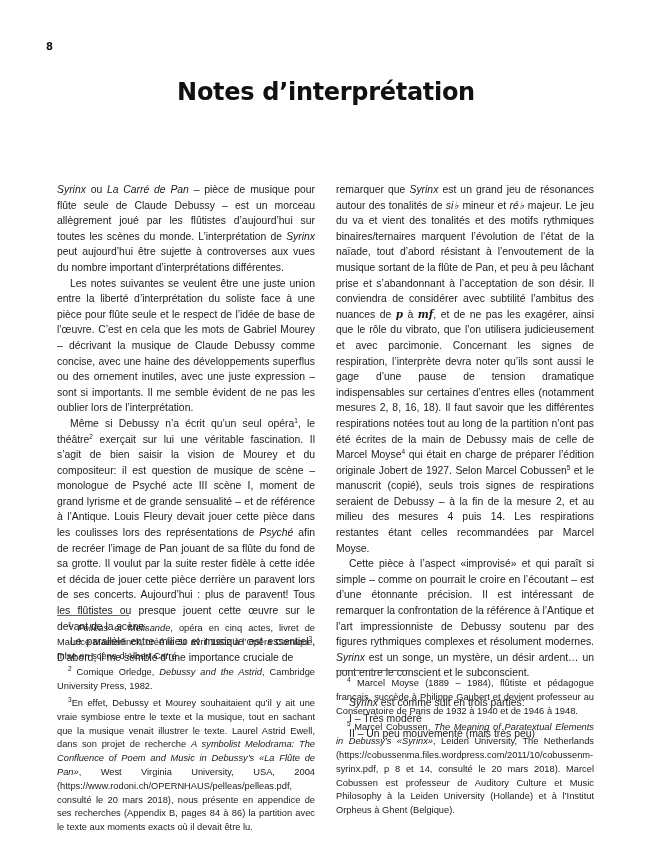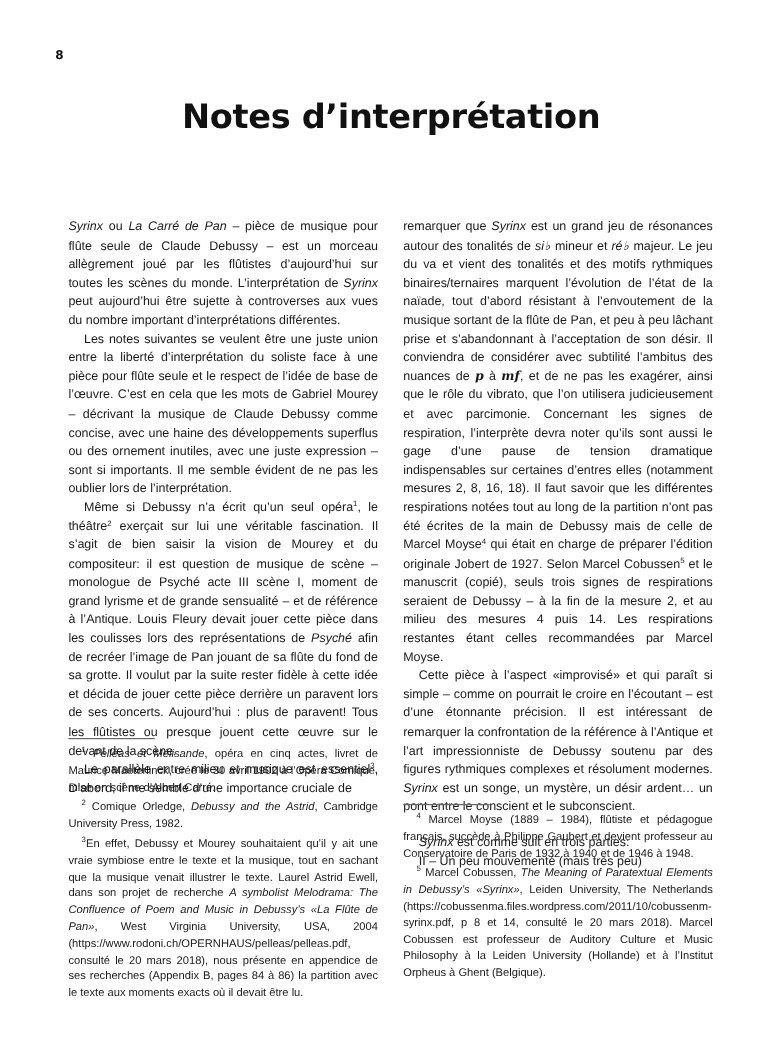--- a/index.html
+++ b/index.html
@@ -7,21 +7,21 @@
     width: 652px; height: 864px; position: relative; overflow: hidden;
     font-family: "DejaVu Sans", "Liberation Sans", sans-serif;
     color: #1a1a1a;
   }
   .page-number {
     position: absolute; left: 46px; top: 41px;
     font-size: 10px; font-weight: bold; color: #111;
   }
   .title {
     position: absolute; left: 0; right: 0; top: 62px;
-    text-align: center; font-size: 28px; font-weight: bold;
+    text-align: center; font-size: 24px; font-weight: bold;
     font-family: "DejaVu Sans", sans-serif; color: #111;
     letter-spacing: -0.3px;
   }
   .column {
     position: absolute; top: 182px; width: 258px;
     font-size: 10.4px; line-height: 15.6px;
     text-align: justify; hyphens: none;
     font-family: "Liberation Sans", sans-serif;
   }
   .col-left { left: 57px; }
@@ -57,20 +57,21 @@
   <p>Les notes suivantes se veulent être une juste union entre la liberté d’interprétation du soliste face à une pièce pour flûte seule et le respect de l’idée de base de l’œuvre. C’est en cela que les mots de Gabriel Mourey – décrivant la musique de Claude Debussy comme concise, avec une haine des développements superflus ou des ornement inutiles, avec une juste expression – sont si importants. Il me semble évident de ne pas les oublier lors de l’interprétation.</p>
   <p><span>Même si Debussy n’a écrit qu’un seul opéra</span><sup>1</sup><span>, le théâtre</span><sup>2</sup><span> exerçait sur lui une véritable fascination. Il s’agit de bien saisir la vision de Mourey et du compositeur: il est question de musique de scène – monologue de Psyché acte III scène I, moment de grand lyrisme et de grande sensualité – et de référence à l’Antique. Louis Fleury devait jouer cette pièce dans les coulisses lors des représentations de </span><i>Psyché</i><span> afin de recréer l’image de Pan jouant de sa flûte du fond de sa grotte. Il voulut par la suite rester fidèle à cette idée et décida de jouer cette pièce derrière un paravent lors de ses concerts. Aujourd’hui : plus de paravent! Tous les flûtistes ou presque jouent cette œuvre sur le devant de la scène.</span></p>
   <p><span>Le parallèle entre milieu et musique est essentiel</span><sup>3</sup><span>. D’abord, il me semble d’une importance cruciale de</span></p>
 </div>
 
 <div class="column col-right">
   <p class="first"><span>remarquer que </span><i>Syrinx</i><span> est un grand jeu de résonances autour des tonalités de </span><i>si♭</i><span> mineur et </span><i>ré♭</i><span> majeur. Le jeu du va et vient des tonalités et des motifs rythmiques binaires/ternaires marquent l’évolution de l’état de la naïade, tout d’abord résistant à l’envoutement de la musique sortant de la flûte de Pan, et peu à peu lâchant prise et s’abandonnant à l’acceptation de son désir. Il conviendra de considérer avec subtilité l’ambitus des nuances de </span><span class="music">p</span><span> à </span><span class="music">mf</span><span>, et de ne pas les exagérer, ainsi que le rôle du vibrato, que l’on utilisera judicieusement et avec parcimonie. Concernant les signes de respiration, l’interprète devra noter qu’ils sont aussi le gage d’une pause de tension dramatique indispensables sur certaines d’entres elles (notamment mesures 2, 8, 16, 18). Il faut savoir que les différentes respirations notées tout au long de la partition n’ont pas été écrites de la main de Debussy mais de celle de Marcel Moyse</span><sup>4</sup><span> qui était en charge de préparer l’édition originale Jobert de 1927. Selon Marcel Cobussen</span><sup>5</sup><span> et le manuscrit (copié), seuls trois signes de respirations seraient de Debussy – à la fin de la mesure 2, et au milieu des mesures 4 puis 14. Les respirations restantes étant celles recommandées par Marcel Moyse.</span></p>
   <p><span>Cette pièce à l’aspect «improvisé» et qui paraît si simple – comme on pourrait le croire en l’écoutant – est d’une étonnante précision. Il est intéressant de remarquer la confrontation de la référence à l’Antique et l’art impressionniste de Debussy soutenu par des figures rythmiques complexes et résolument modernes. </span><i>Syrinx</i><span> est un songe, un mystère, un désir ardent… un pont entre le conscient et le subconscient.</span></p>
   <div class="parts">
     <p class="intro"><i>Syrinx</i><span> est comme suit en trois parties:</span></p>
+    <p class="item">I – Très modéré</p>
     <p class="item">II – Un peu mouvementé (mais très peu)</p>
   </div>
 </div>
 
 <div class="footnotes fn-left">
   <div class="fn-rule"></div>
   <p><sup>1</sup> <i>Pelléas et Mélisande</i><span>, opéra en cinq actes, livret de Maurice Maeterlinck, créé le 30 avril 1902 à l’Opéra Comique, mise en scène d’Albert Carré.</span></p>
   <p><sup>2</sup> <span>Comique Orledge, </span><i>Debussy and the Astrid</i><span>, Cambridge University Press, 1982.</span></p>
   <p><sup>3</sup><span>En effet, Debussy et Mourey souhaitaient qu’il y ait une vraie symbiose entre le texte et la musique, tout en sachant que la musique venait illustrer le texte. Laurel Astrid Ewell, dans son projet de recherche </span><i>A symbolist Melodrama: The Confluence of Poem and Music in Debussy’s «La Flûte de Pan»</i><span>, West Virginia University, USA, 2004 (https://www.rodoni.ch/OPERNHAUS/pelleas/pelleas.pdf, consulté le 20 mars 2018), nous présente en appendice de ses recherches (Appendix B, pages 84 à 86) la partition avec le texte aux moments exacts où il devait être lu.</span></p>
 </div>

